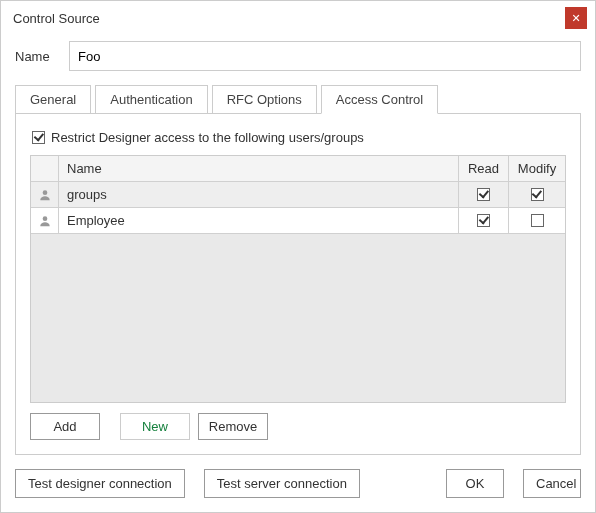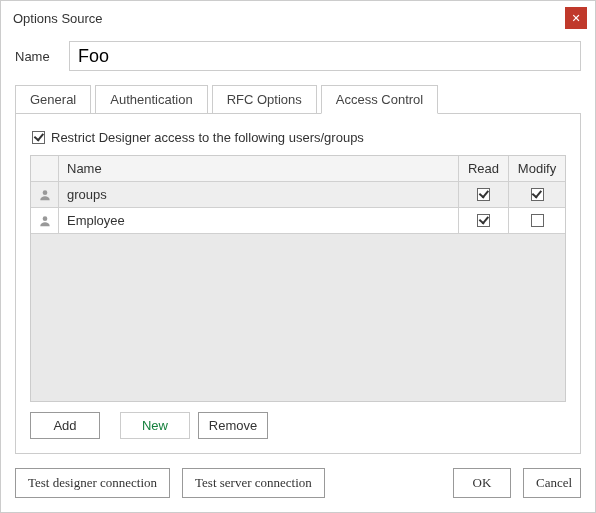--- a/index.html
+++ b/index.html
@@ -49,21 +49,21 @@
   .name-label {
     font-size: 13px;
     color: #333;
     width: 40px;
   }
   .name-input {
     flex: 1;
     height: 30px;
     border: 1px solid #ccc;
     padding: 4px 8px;
-    font-size: 18px;
+    font-size: 13px;
     outline: none;
   }
   .tabs {
     display: flex;
     padding: 0 14px;
     position: relative;
     z-index: 2;
   }
   .tab {
     border: 1px solid #ccc;
@@ -169,42 +169,41 @@
   }
   .btn.disabled {
     color: #15803d;
     border-color: #ccc;
     cursor: default;
     margin-left: 12px;
   }
   .footer {
     display: flex;
     padding: 14px;
-    gap: 12px;
+    gap: 19px;
     align-items: flex-start;
-    font-family: Liberation Serif, serif;
   }
   .footer .spacer { flex: 1; }
   .footer-btn {
     border: 1px solid #999;
     background: #fff;
     padding: 6px 12px;
     font-size: 13px;
     cursor: pointer;
     color: #333;
   }
   .footer-btn.fixed { width: 58px; text-align: center; }
 </style>
 </head>
 <body>
 
 <div class="dialog">
 
   <div class="titlebar">
-    <span class="title">Options Source</span>
+    <span class="title">Control Source</span>
     <div class="close-btn">
       <span>✕</span>
     </div>
   </div>
 
   <div class="name-row">
     <span class="name-label">Name</span>
     <input class="name-input" value="Foo" style="">
   </div>
 

